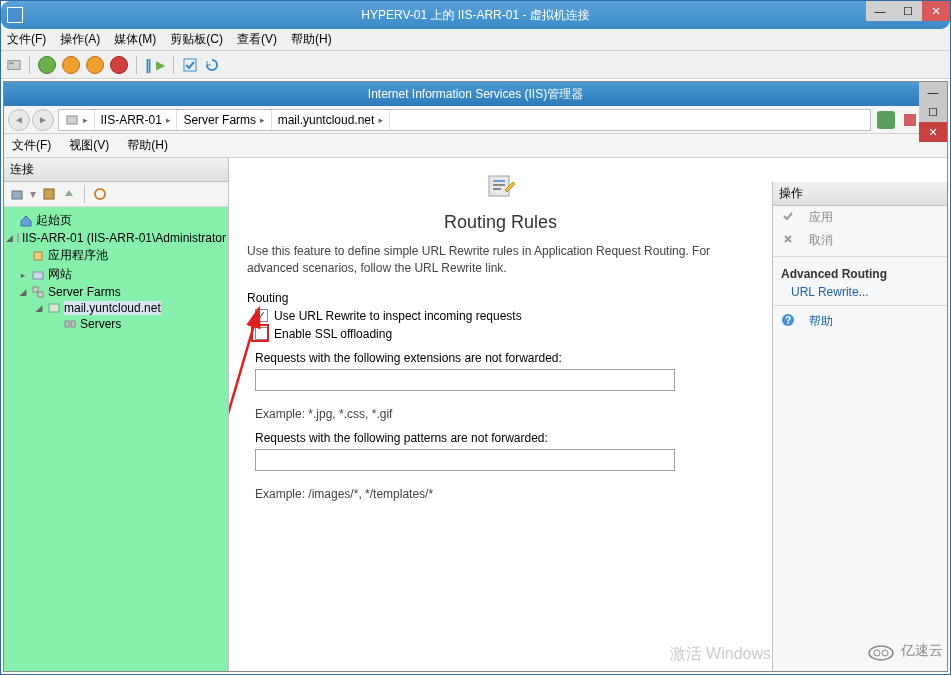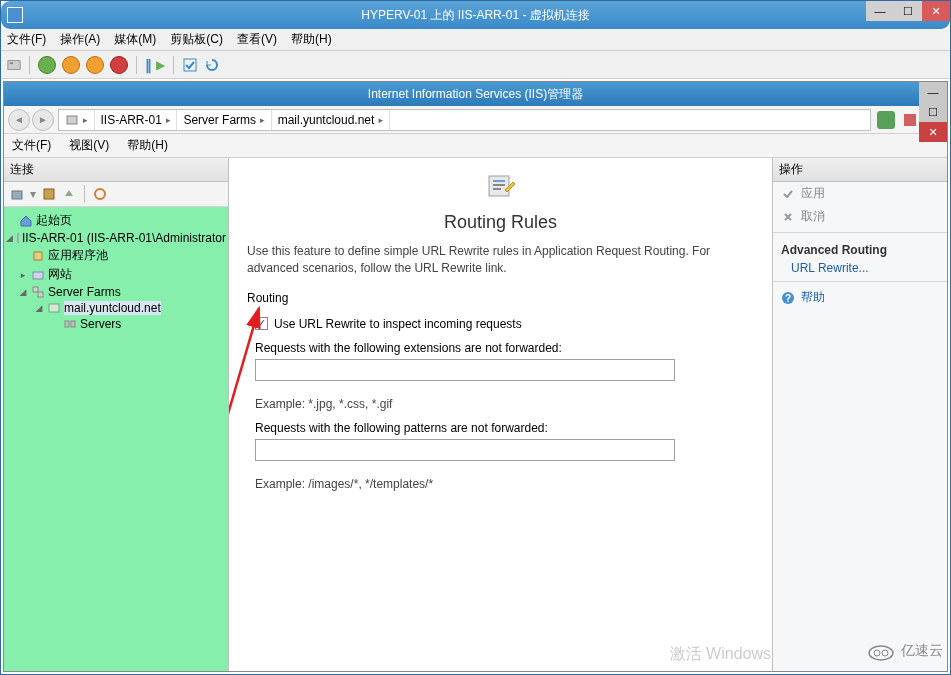--- a/index.html
+++ b/index.html
@@ -61,31 +61,31 @@
 .tree-toggle { width: 10px; color: #666; font-size: 9px; text-align: center; }
 .tree-icon { width: 14px; height: 14px; }
 .tree-label.selected { background: #d8e6f2; }
 
 
 .content-pane { flex: 1; padding: 12px 18px; background: #fff; position: relative; overflow: hidden; }
 .content-heading { display: flex; align-items: center; gap: 10px; margin-bottom: 10px; flex-direction: column; }
 .heading-icon { width: 32px; height: 32px; }
 .heading-text { font-size: 18px; color: #333; }
 .content-desc { color: #444; margin-bottom: 14px; line-height: 1.4; }
-.group-label { margin-bottom: 12px; }
+.group-label { margin-bottom: 4px; }
 .checkbox-row { display: flex; align-items: center; gap: 6px; margin: 4px 0 4px 8px; }
 .checkbox { width: 13px; height: 13px; border: 1px solid #888; display: flex; align-items: center; justify-content: center; font-size: 11px; }
 .checkbox.checked::after { content: "✓"; color: #333; }
 .field-label { margin: 10px 0 4px 8px; }
 .text-input { width: 420px; height: 22px; border: 1px solid #a0a0a0; margin-left: 8px; background: #fff; padding: 2px 4px; }
 .example { margin: 16px 0 6px 8px; color: #444; }
 
 
-.actions-pane { width: 175px; border-left: 1px solid #c0c0c0; display: flex; flex-direction: column; background: #f6f7f8; }
-.action-item { display: flex; align-items: center; gap: 6px; padding: 3px 8px; color: #888; }
+.actions-pane { width: 175px; border-left: 1px solid #c0c0c0; display: flex; flex-direction: column; background: #f6f7f8; margin-top: 24px; }
+.action-item { display: flex; gap: 14px; padding: 3px 8px; color: #888; }
 .action-item.active { color: #1a5fa8; }
 .action-section { font-weight: bold; padding: 6px 8px 2px; color: #333; }
 .action-link { color: #1a5fa8; padding: 2px 8px 2px 18px; cursor: pointer; }
 .action-divider { border-top: 1px solid #d8d8d8; margin: 4px 0; }
 
 
 .anno-arrow { position: absolute; left: 0; top: 0; pointer-events: none; }
 .red-box { position: absolute; border: 2px solid #e02020; }
 
 
@@ -281,20 +281,25 @@
         </div>
         <div class="content-desc">Use this feature to define simple URL Rewrite rules in Application Request Routing.  For advanced scenarios, follow the URL Rewrite link.</div>
 
         <div class="group-label">Routing</div>
 
         <div class="checkbox-row">
           <div class="checkbox checked"></div>
           <span>Use URL Rewrite to inspect incoming requests</span>
         </div>
 
+        <div class="checkbox-row" style="position:relative;">
+          <div class="red-box" style="left:-4px; top:-3px; width:18px; height:18px;"></div>
+          <div class="checkbox"></div>
+          <span>Enable SSL offloading</span>
+        </div>
 
         <div class="field-label">Requests with the following extensions are not forwarded:</div>
         <input class="text-input" value="" style="">
         <div class="example">Example: *.jpg, *.css, *.gif</div>
 
         <div class="field-label">Requests with the following patterns are not forwarded:</div>
         <input class="text-input" value="" style="">
         <div class="example">Example: /images/*, */templates/*</div>
 
         

